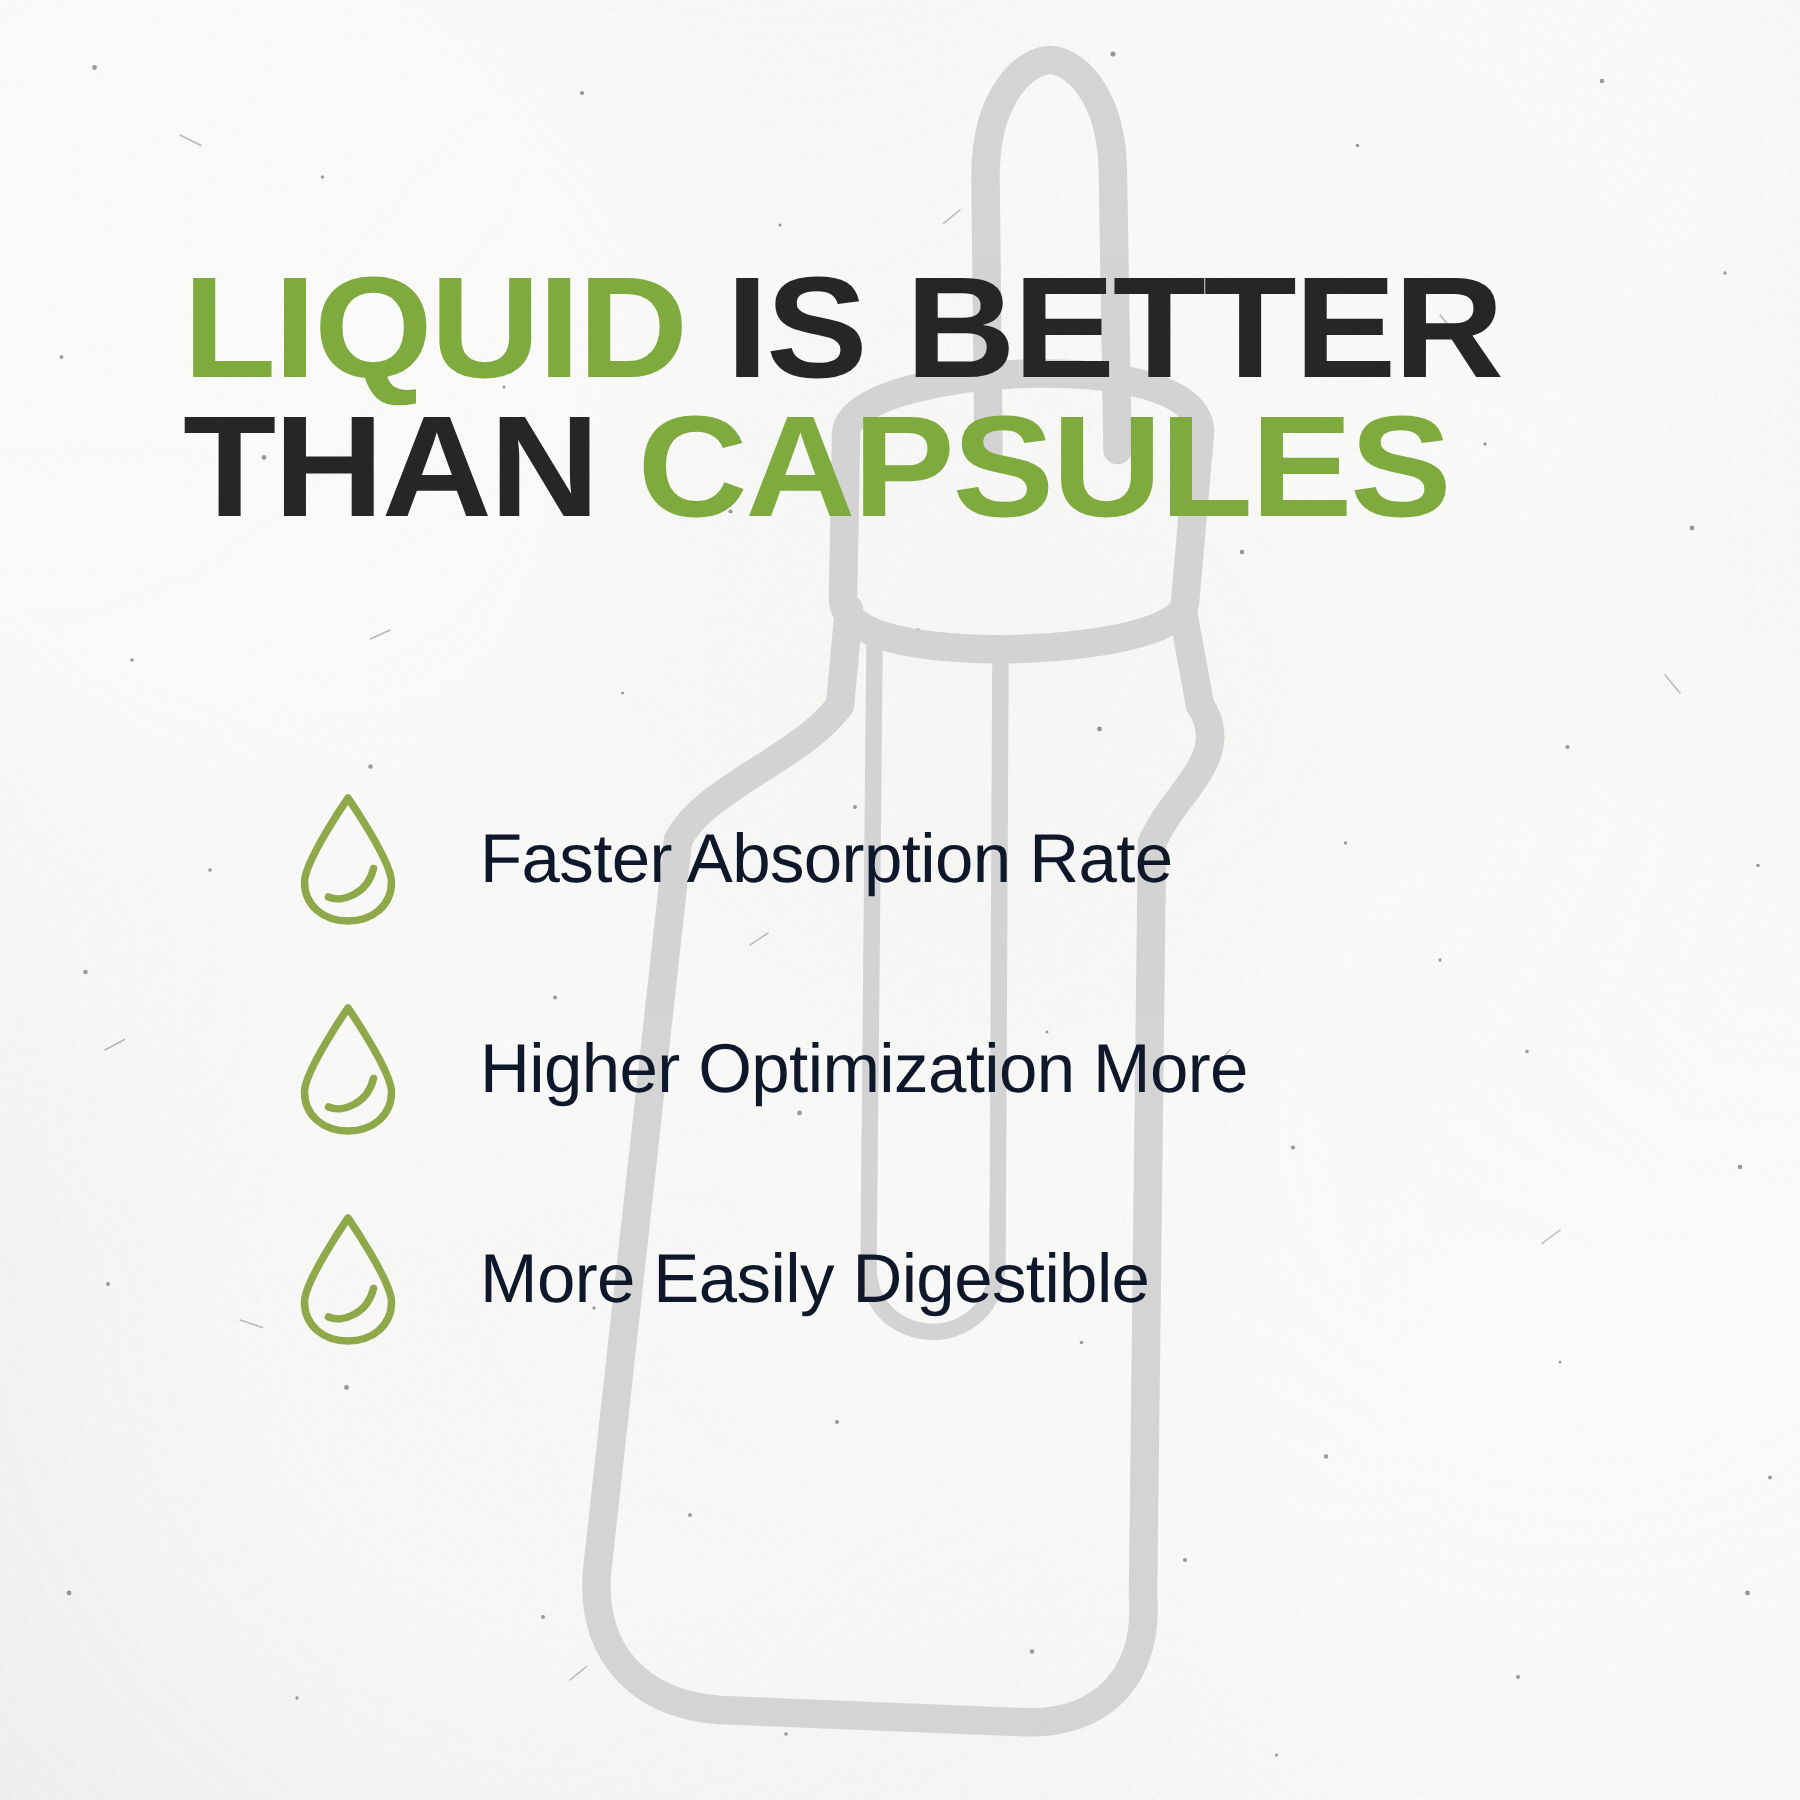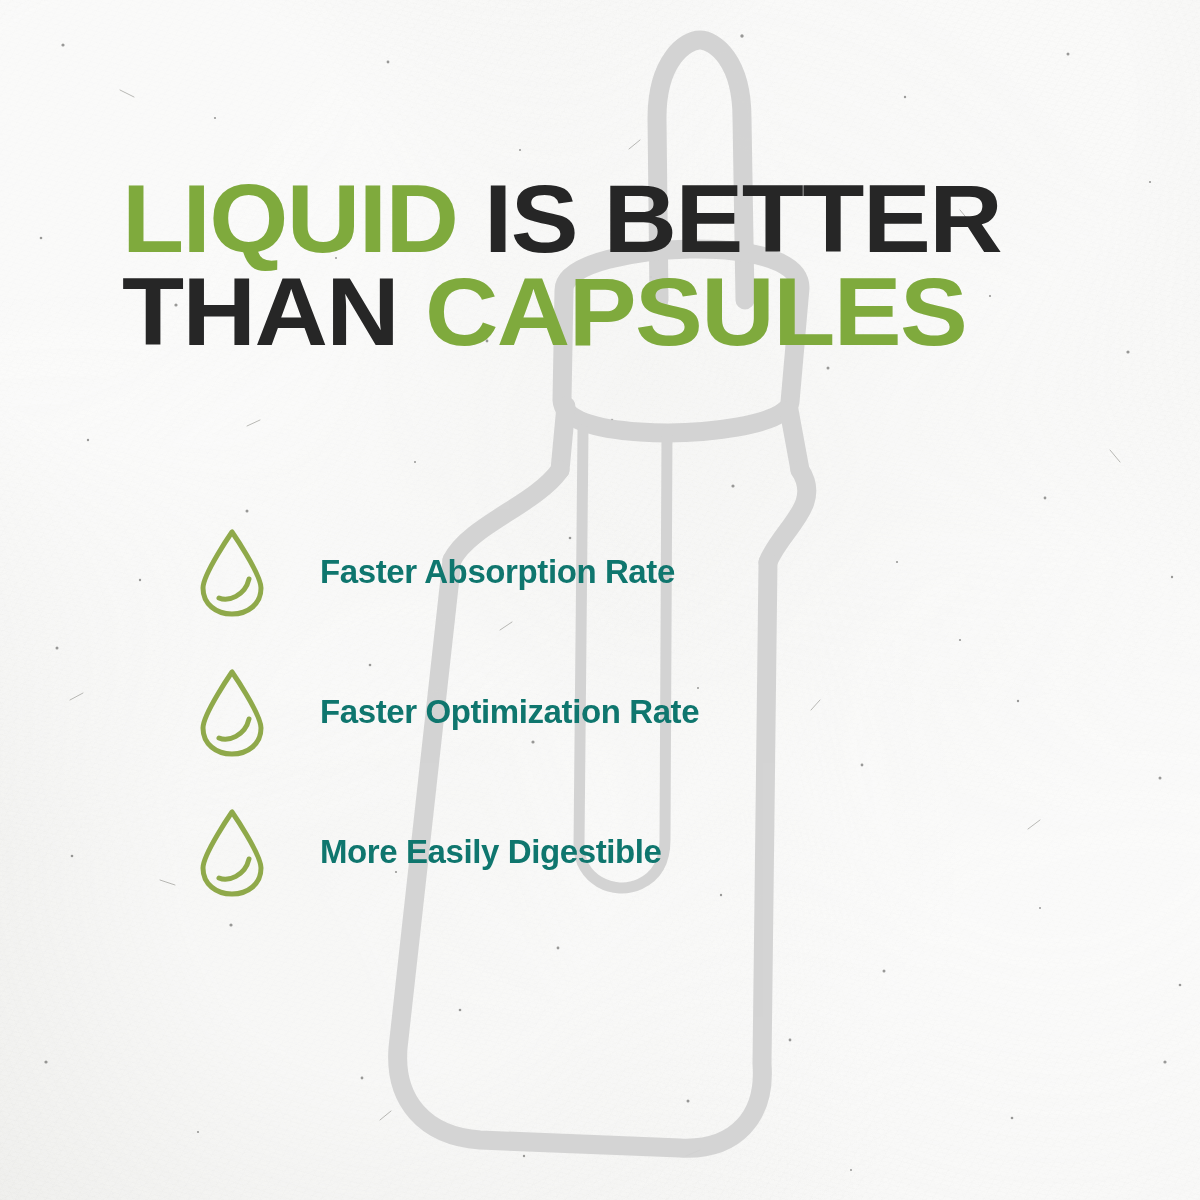--- a/index.html
+++ b/index.html
@@ -99,24 +99,24 @@
   .benefit-row:last-child { margin-bottom: 0; }
 
   .drop-icon {
     flex: 0 0 auto;
     width: 72px;
     height: 92px;
     display: block;
   }
   .benefit-label {
     margin-left: 52px;
-    font-size: 33px;
-    font-weight: 700;
+    font-size: 46px;
+    font-weight: 400;
     letter-spacing: -.4px;
-    color: #0f766e;
+    color: #0f172a;
     white-space: nowrap;
   }
 </style>
 </head>
 <body>
 
 <div id="stage">
 
   <div class="paper-base"></div>
   <div class="paper-fibers"></div>
@@ -230,21 +230,21 @@
         <path d="M23 72 C32 76 49 70 53 53" fill="none" stroke="#8fa94a" stroke-width="5" stroke-linecap="round"></path>
       </svg>
       <span class="benefit-label">Faster Absorption Rate</span>
     </li>
 
     <li class="benefit-row">
       <svg class="drop-icon" viewBox="0 0 72 92">
         <path d="M36 6 C36 6 7 48 7 62 C7 78 20 88 36 88 C52 88 65 78 65 62 C65 48 36 6 36 6 Z" fill="none" stroke="#8fa94a" stroke-width="5" stroke-linejoin="round"></path>
         <path d="M23 72 C32 76 49 70 53 53" fill="none" stroke="#8fa94a" stroke-width="5" stroke-linecap="round"></path>
       </svg>
-      <span class="benefit-label">Faster Optimization Rate</span>
+      <span class="benefit-label">Higher Optimization More</span>
     </li>
 
     <li class="benefit-row">
       <svg class="drop-icon" viewBox="0 0 72 92">
         <path d="M36 6 C36 6 7 48 7 62 C7 78 20 88 36 88 C52 88 65 78 65 62 C65 48 36 6 36 6 Z" fill="none" stroke="#8fa94a" stroke-width="5" stroke-linejoin="round"></path>
         <path d="M23 72 C32 76 49 70 53 53" fill="none" stroke="#8fa94a" stroke-width="5" stroke-linecap="round"></path>
       </svg>
       <span class="benefit-label">More Easily Digestible</span>
     </li>
 

